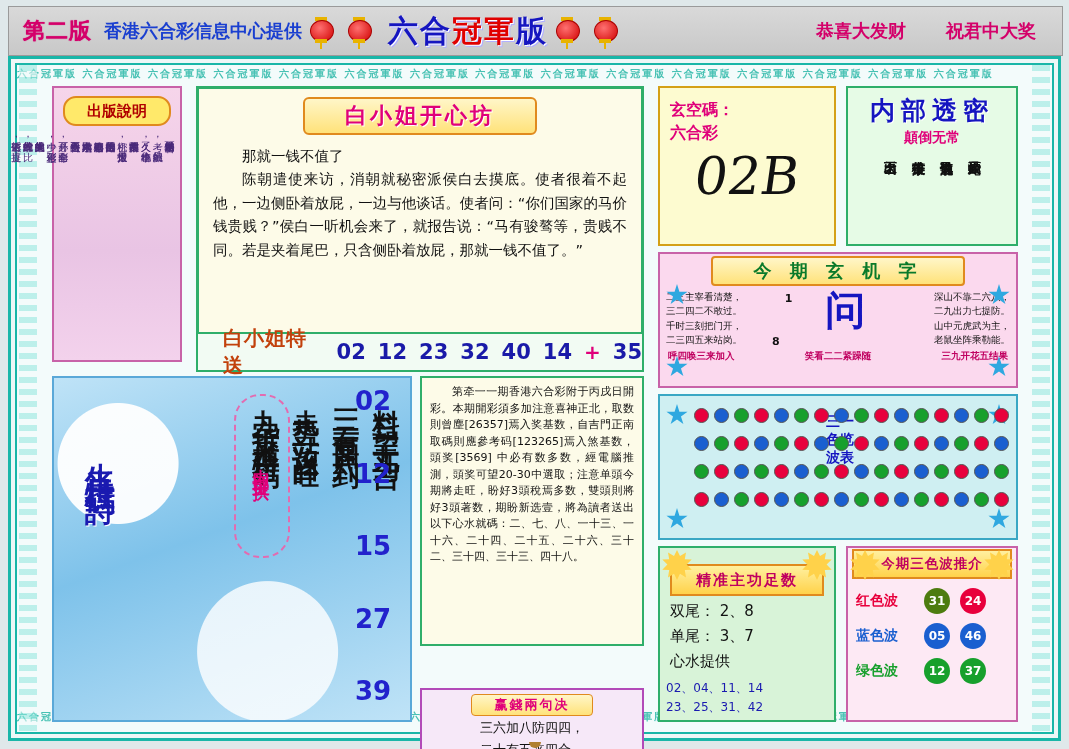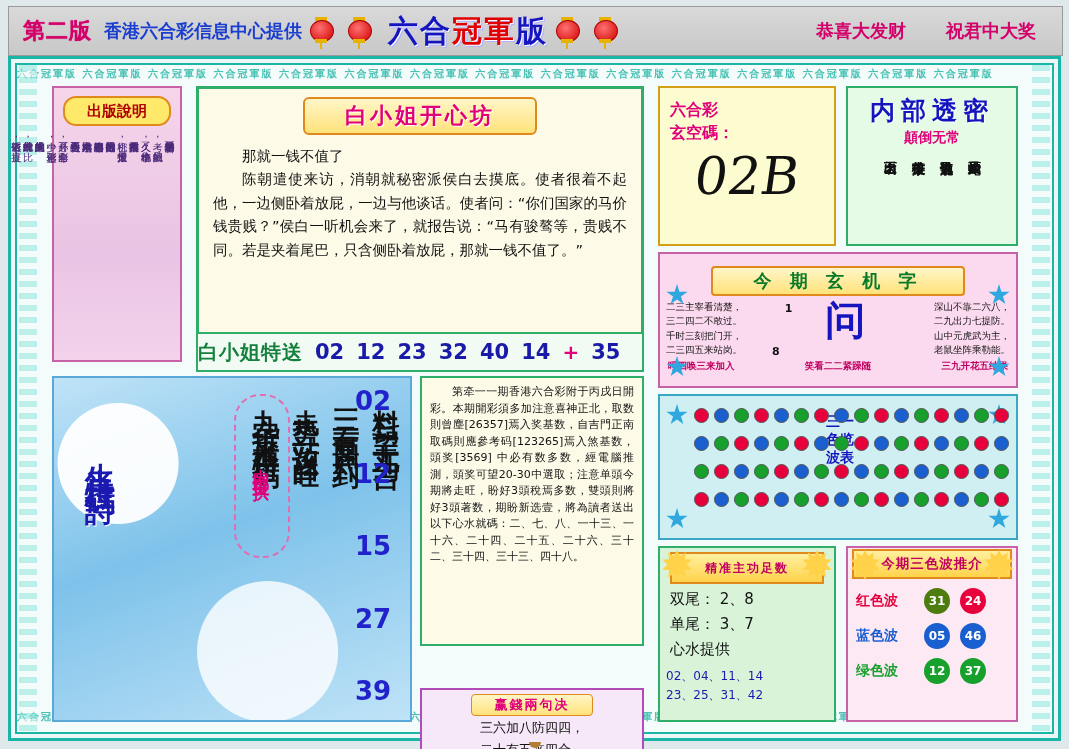--- a/index.html
+++ b/index.html
@@ -120,21 +120,21 @@
   }
   .bxj-text .ind{display:block;text-indent:2em;}
 
   
   .special{
     left:196px;top:332px;width:448px;height:40px;
     background:#f2fbf3;border:2px solid #2fae6a;
     display:flex;align-items:center;
   }
   .sp-label{
-    margin-left:0;font-size:20px;font-weight:bold;color:#15803d;
+    margin-left:25px;font-size:20px;font-weight:bold;color:#c2410c;
     letter-spacing:1px;
   }
   .sp-nums{
     margin-left:12px;display:flex;align-items:center;gap:12px;
     font-size:21px;color:#1a1aa8;font-weight:bold;
   }
   .sp-plus{color:#e0007a;font-size:20px;}
 
   
   .poem{
@@ -239,21 +239,21 @@
     margin-top:4px;display:flex;flex-direction:row-reverse;justify-content:center;
     gap:10px;font-size:13px;color:#111;font-weight:bold;
   }
 
   
   .xj{
     left:658px;top:252px;width:360px;height:136px;
     background:#fbd9ee;border:2px solid #c862a8;
   }
   .xj-title{
-    margin:12px auto 0;width:250px;height:26px;
+    margin:2px auto 0;width:250px;height:26px;
     background:linear-gradient(180deg,#fff6c8,#ffe27a);
     border:2px solid #e08a1e;border-radius:4px;
     display:flex;align-items:center;justify-content:center;
     color:#0a7a2a;font-size:18px;font-weight:bold;letter-spacing:6px;
   }
   .xj-row{
     margin-top:4px;display:flex;justify-content:space-between;padding:0 6px;
   }
   .xj-side{font-size:9.5px;color:#111;line-height:1.5;width:112px;}
   .xj-center{
@@ -279,25 +279,25 @@
   .dot{
     width:13px;height:13px;border-radius:50%;border:1px solid #555;
   }
 
   
   .acc{
     left:658px;top:546px;width:178px;height:176px;
     background:#d8f3d8;border:2px solid #2fae6a;
   }
   .acc-title{
-    margin:4px auto 0;width:150px;height:28px;
+    margin:16px auto 0;width:150px;height:28px;
     background:linear-gradient(180deg,#fff0a0,#ffd24a);
     border:2px solid #e08a1e;
     display:flex;align-items:center;justify-content:center;
-    color:#c00060;font-size:12px;font-weight:bold;letter-spacing:2px;
+    color:#c00060;font-size:15px;font-weight:bold;letter-spacing:2px;
   }
   .acc-line{
     margin:6px 0 0 10px;font-size:15px;color:#111;
   }
   .acc-nums{
     margin:8px 0 0 6px;font-size:12px;color:#1a1ab0;line-height:1.6;
   }
 
   
   .tri{
@@ -453,22 +453,22 @@
   </div>
 
   <div class="panel win2">
     <div class="win2-title">赢錢兩句决</div>
     <div class="win2-l">三六加八防四四，</div>
     <div class="win2-l">二十有五来四合。</div>
   </div>
 
   <div class="panel xk">
     <div class="xk-lab">
+      <div>玄空碼：</div>
       <div>六合彩</div>
-      <div>玄空碼：</div>
     </div>
     <div class="xk-code">02B</div>
   </div>
 
   <div class="panel nb">
     <div class="nb-title">
       <span>内</span><span>部</span><span>透</span><span>密</span>
     </div>
     <div class="nb-sub">顛倒无常</div>
     <div class="nb-cols">

